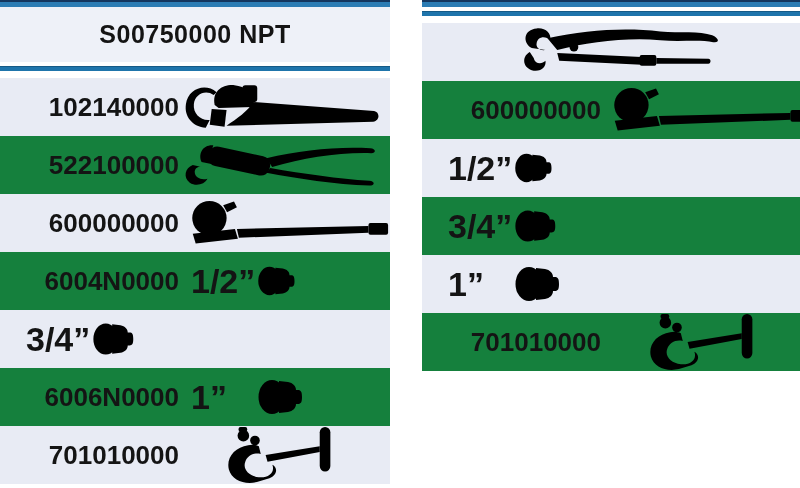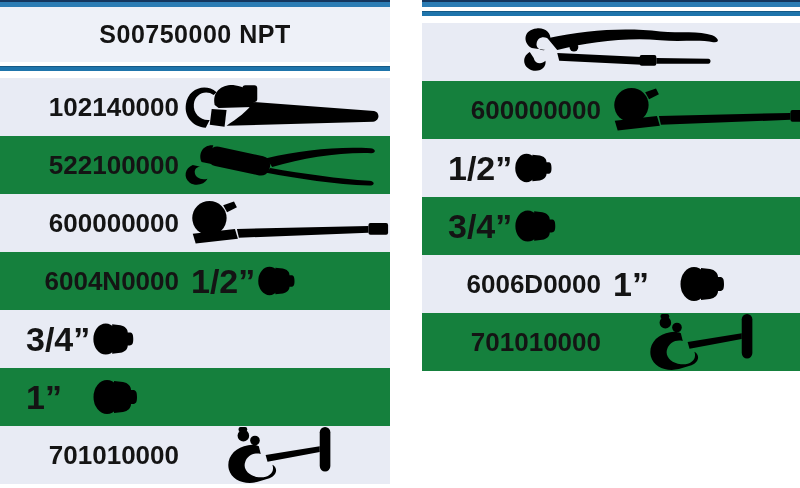--- a/index.html
+++ b/index.html
@@ -152,20 +152,21 @@
       <div class="row">
         <span class="size">3/4”</span>
         <span class="icondie">
           <svg class="art" width="44" height="42" viewBox="0 0 48 44">
               <use href="#sym-die"></use>
             </svg>
         </span>
       </div>
 
       <div class="row">
+        <span class="part">6006N0000</span>
         <span class="size">1”</span>
         <span class="icondie">
           <svg class="art" width="48" height="46" viewBox="0 0 48 44">
               <use href="#sym-die"></use>
             </svg>
         </span>
       </div>
 
       <div class="row">
         <span class="part">701010000</span>
@@ -214,21 +215,20 @@
       <div class="row">
         <span class="size">3/4”</span>
         <span class="icondie">
           <svg class="art" width="44" height="42" viewBox="0 0 48 44">
               <use href="#sym-die"></use>
             </svg>
         </span>
       </div>
 
       <div class="row">
-        <span class="part">6006D0000</span>
         <span class="size">1”</span>
         <span class="icondie">
           <svg class="art" width="48" height="46" viewBox="0 0 48 44">
               <use href="#sym-die"></use>
             </svg>
         </span>
       </div>
 
       <div class="row">
         <span class="part">701010000</span>

